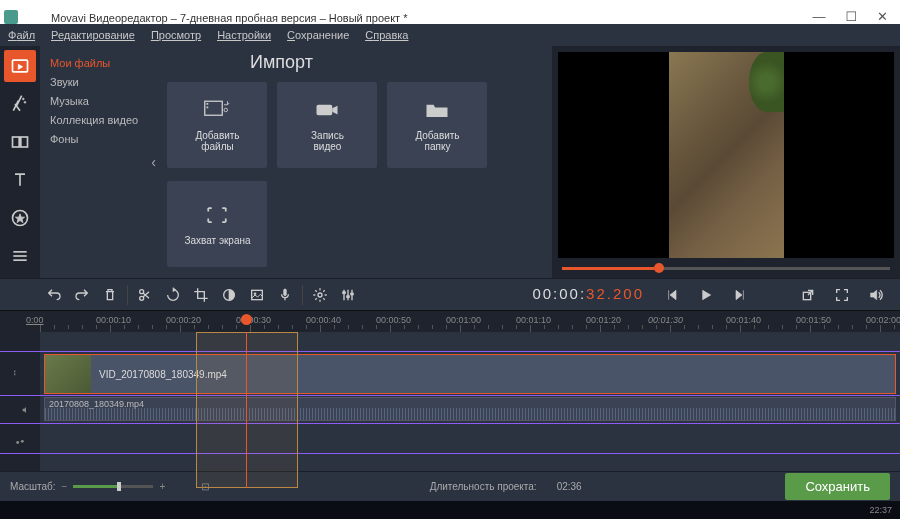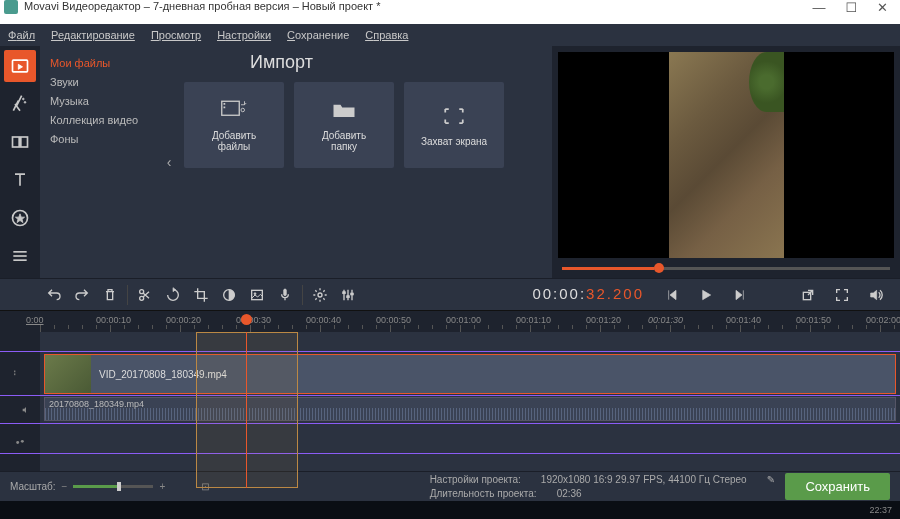--- a/index.html
+++ b/index.html
@@ -1,19 +1,19 @@
 <!DOCTYPE html>
 <html><head>
 <meta charset="utf-8">
 <style>
 * { margin: 0; padding: 0; box-sizing: border-box; font-family: Arial, sans-serif; }
 body { width: 900px; height: 519px; background: #2b3240; overflow: hidden; position: relative; }
 
 
-.titlebar { height: 24px; background: #fff; display: flex; align-items: flex-start; padding: 0 4px; font-size: 11px; color: #333; }
+.titlebar { height: 24px; background: #fff; display: flex; align-items: flex-end; padding: 0 4px; font-size: 11px; color: #333; gap: 27px; }
 .titlebar .app-icon { width: 14px; height: 14px; background: #4a9b8e; border-radius: 2px; margin-right: 6px; }
 .titlebar .controls { margin-left: auto; display: flex; gap: 20px; padding-right: 8px; color: #555; }
 .titlebar .controls span { cursor: pointer; font-size: 13px; }
 
 
 .menubar { height: 22px; background: #2b3240; display: flex; align-items: center; padding: 0 8px; gap: 16px; font-size: 11px; color: #c8c8c8; }
 .menubar span { cursor: pointer; text-decoration: underline; text-decoration-color: transparent; }
 .menubar span:first-letter { text-decoration: underline; }
 .menubar .u { text-decoration: underline; }
 
@@ -170,20 +170,28 @@
       <div class="tile">
         <svg viewBox="0 0 32 24">
             <rect x="2" y="2" width="20" height="16" fill="none" stroke="#ccc" stroke-width="1.5"></rect>
             <rect x="4" y="4" width="2" height="2"></rect>
             <rect x="4" y="8" width="2" height="2"></rect>
             <path d="M24 6 L28 6 L28 2 M28 6 L30 4" stroke="#ccc" fill="none"></path>
             <circle cx="26" cy="12" r="2" fill="none" stroke="#ccc"></circle>
           </svg>
         <span style="white-space:pre-line">Добавить
 файлы</span>
+      </div>
+      <div class="tile">
+        <svg viewBox="0 0 32 24">
+            <rect x="4" y="6" width="18" height="12" rx="2" fill="#ccc"></rect>
+            <polygon points="22,10 28,7 28,17 22,14" fill="#ccc"></polygon>
+          </svg>
+        <span style="white-space:pre-line">Запись
+видео</span>
       </div>
       <div class="tile">
         <svg viewBox="0 0 32 24">
             <path d="M4 6 L12 6 L14 9 L28 9 L28 20 L4 20 Z" fill="#ccc"></path>
           </svg>
         <span style="white-space:pre-line">Добавить
 папку</span>
       </div>
       <div class="tile">
         <svg viewBox="0 0 32 24">
@@ -472,25 +480,20 @@
     <span style="color:#888">−</span>
     <div class="zslider">
         <div class="zf"></div>
         <div class="zk"></div>
       </div>
     <span style="color:#888">+</span>
     <span style="margin-left:30px;color:#888">⊡</span>
   </div>
   <div class="projinfo">
     <div class="row">
-      <span>Настройки проекта:</span>
-      <span>1920x1080 16:9 29.97 FPS, 44100 Гц Стерео</span>
-      <span>✎</span>
-    </div>
-    <div class="row">
       <span>Длительность проекта:</span>
       <span>02:36</span>
     </div>
   </div>
   <div class="savebtn">Сохранить</div>
 </div>
 
 <div class="taskbar">
   <span>22:37</span>
 </div>

